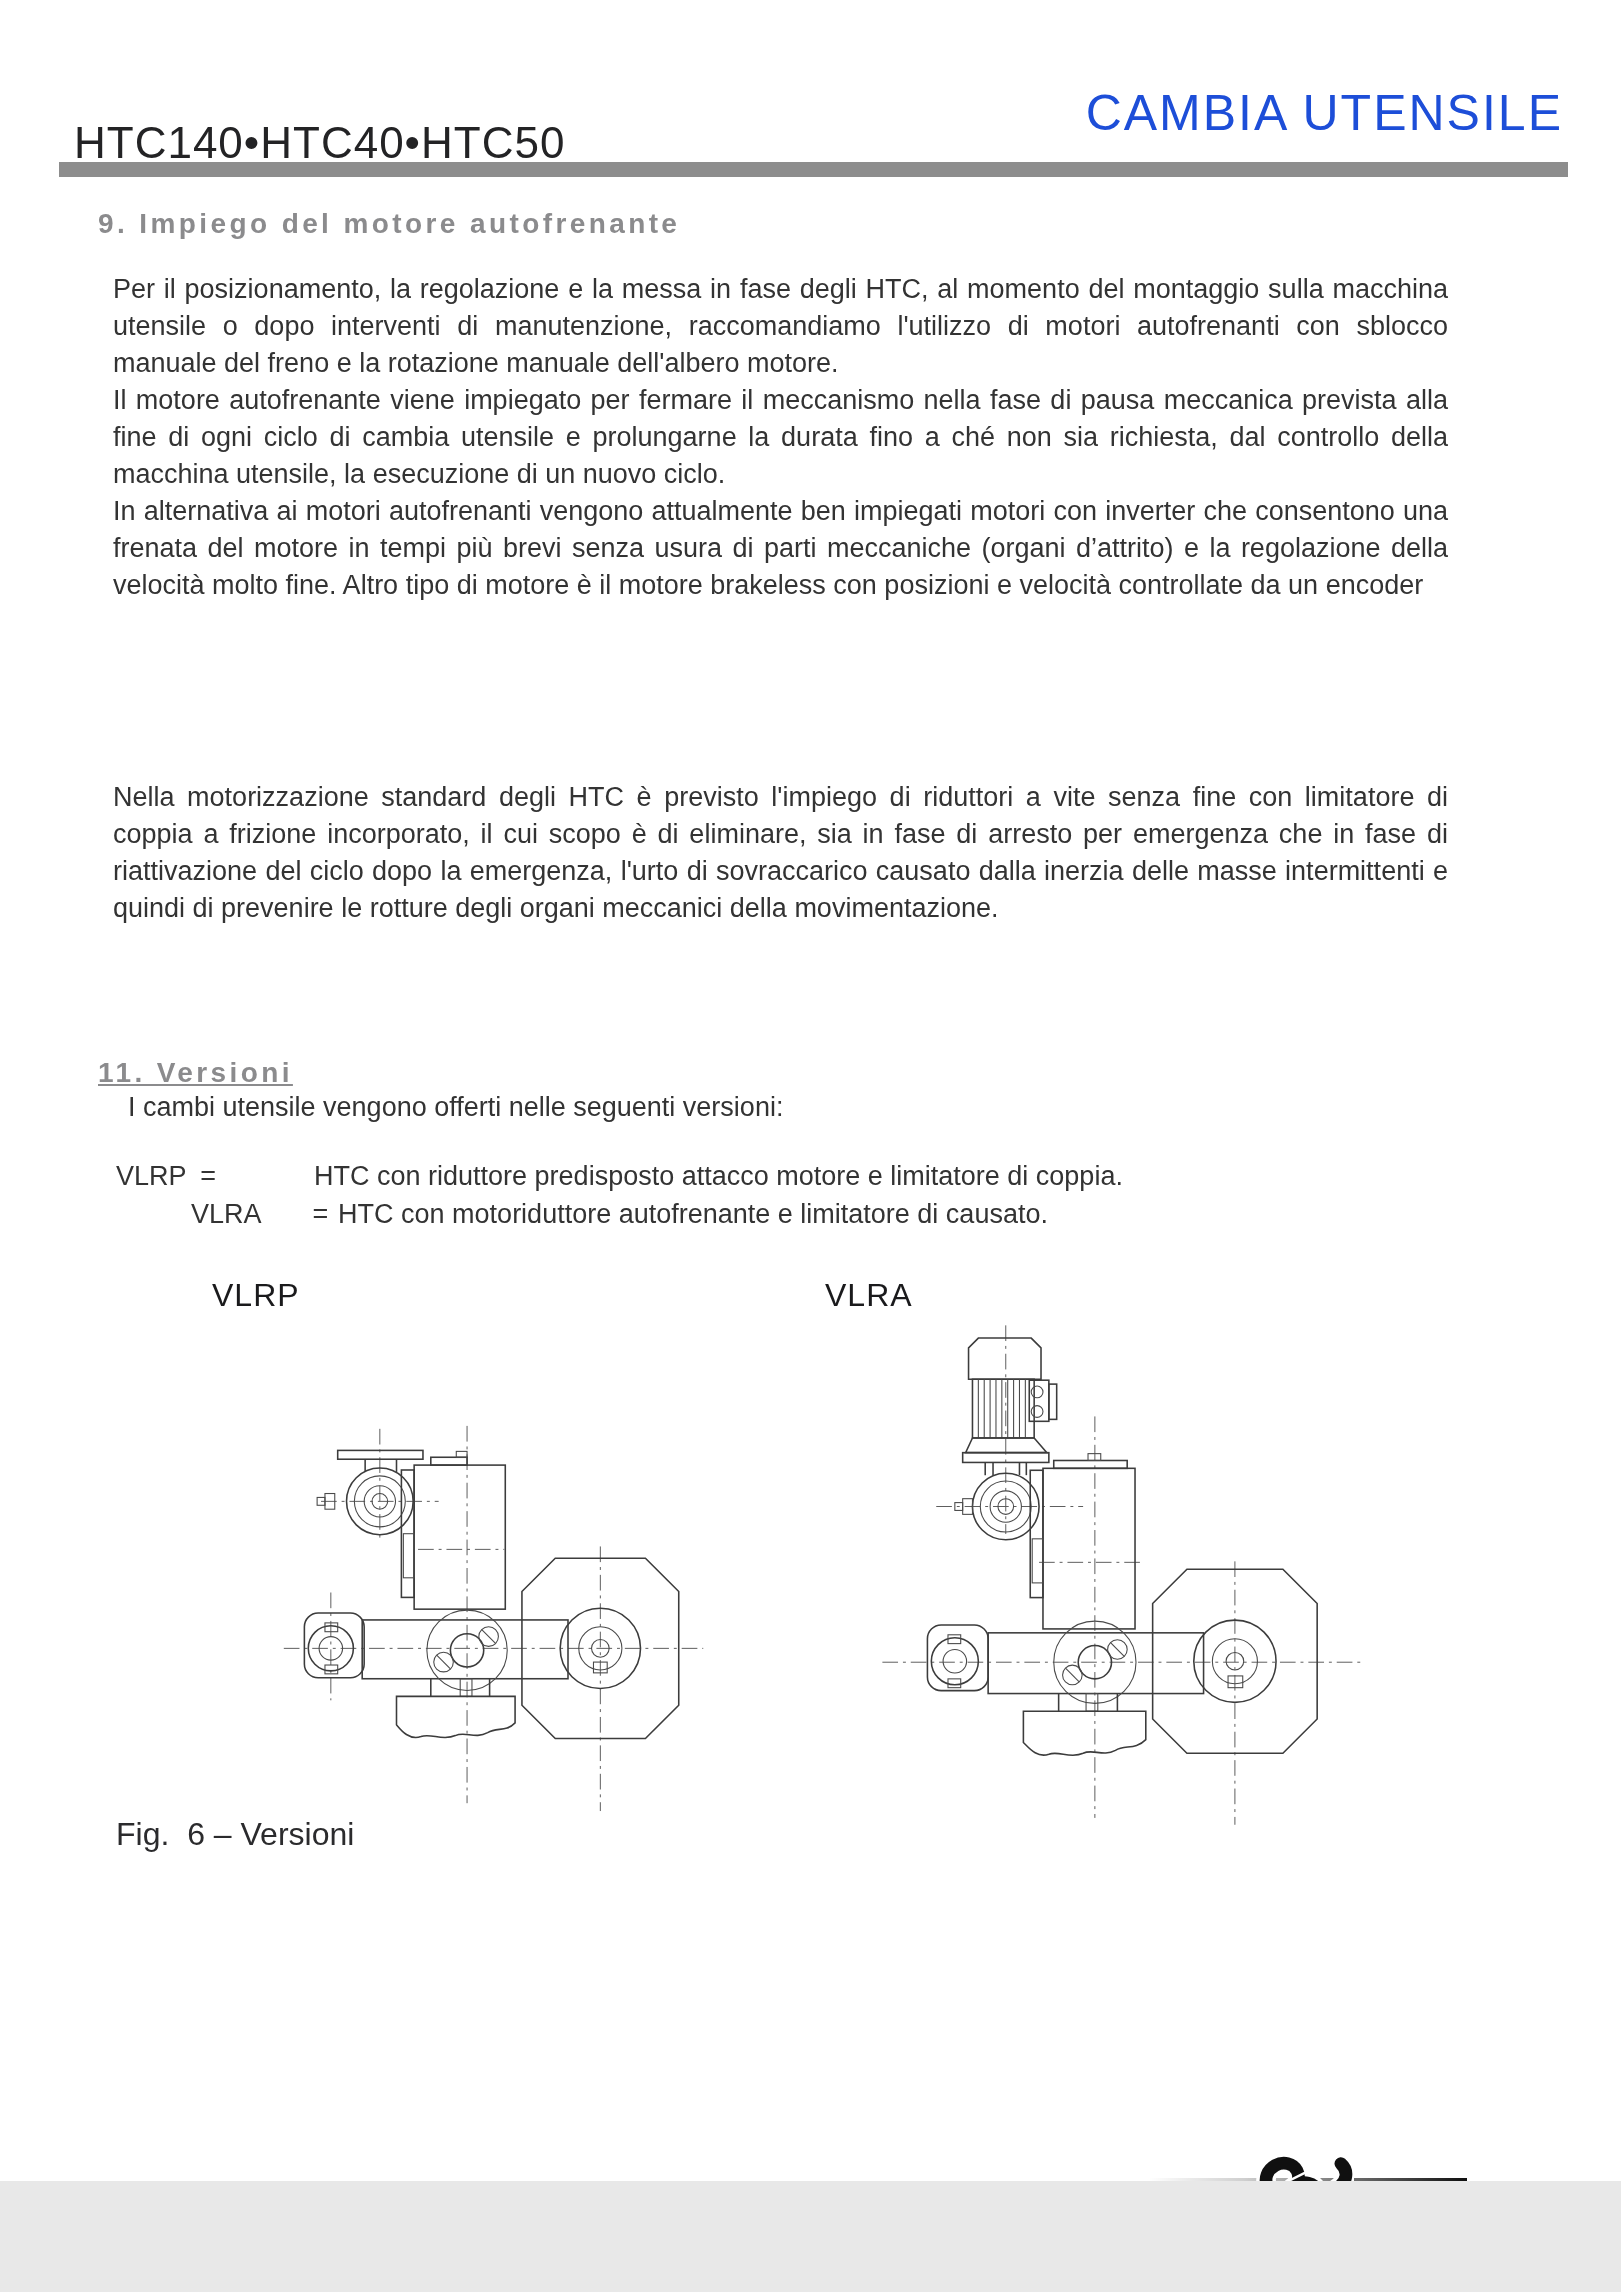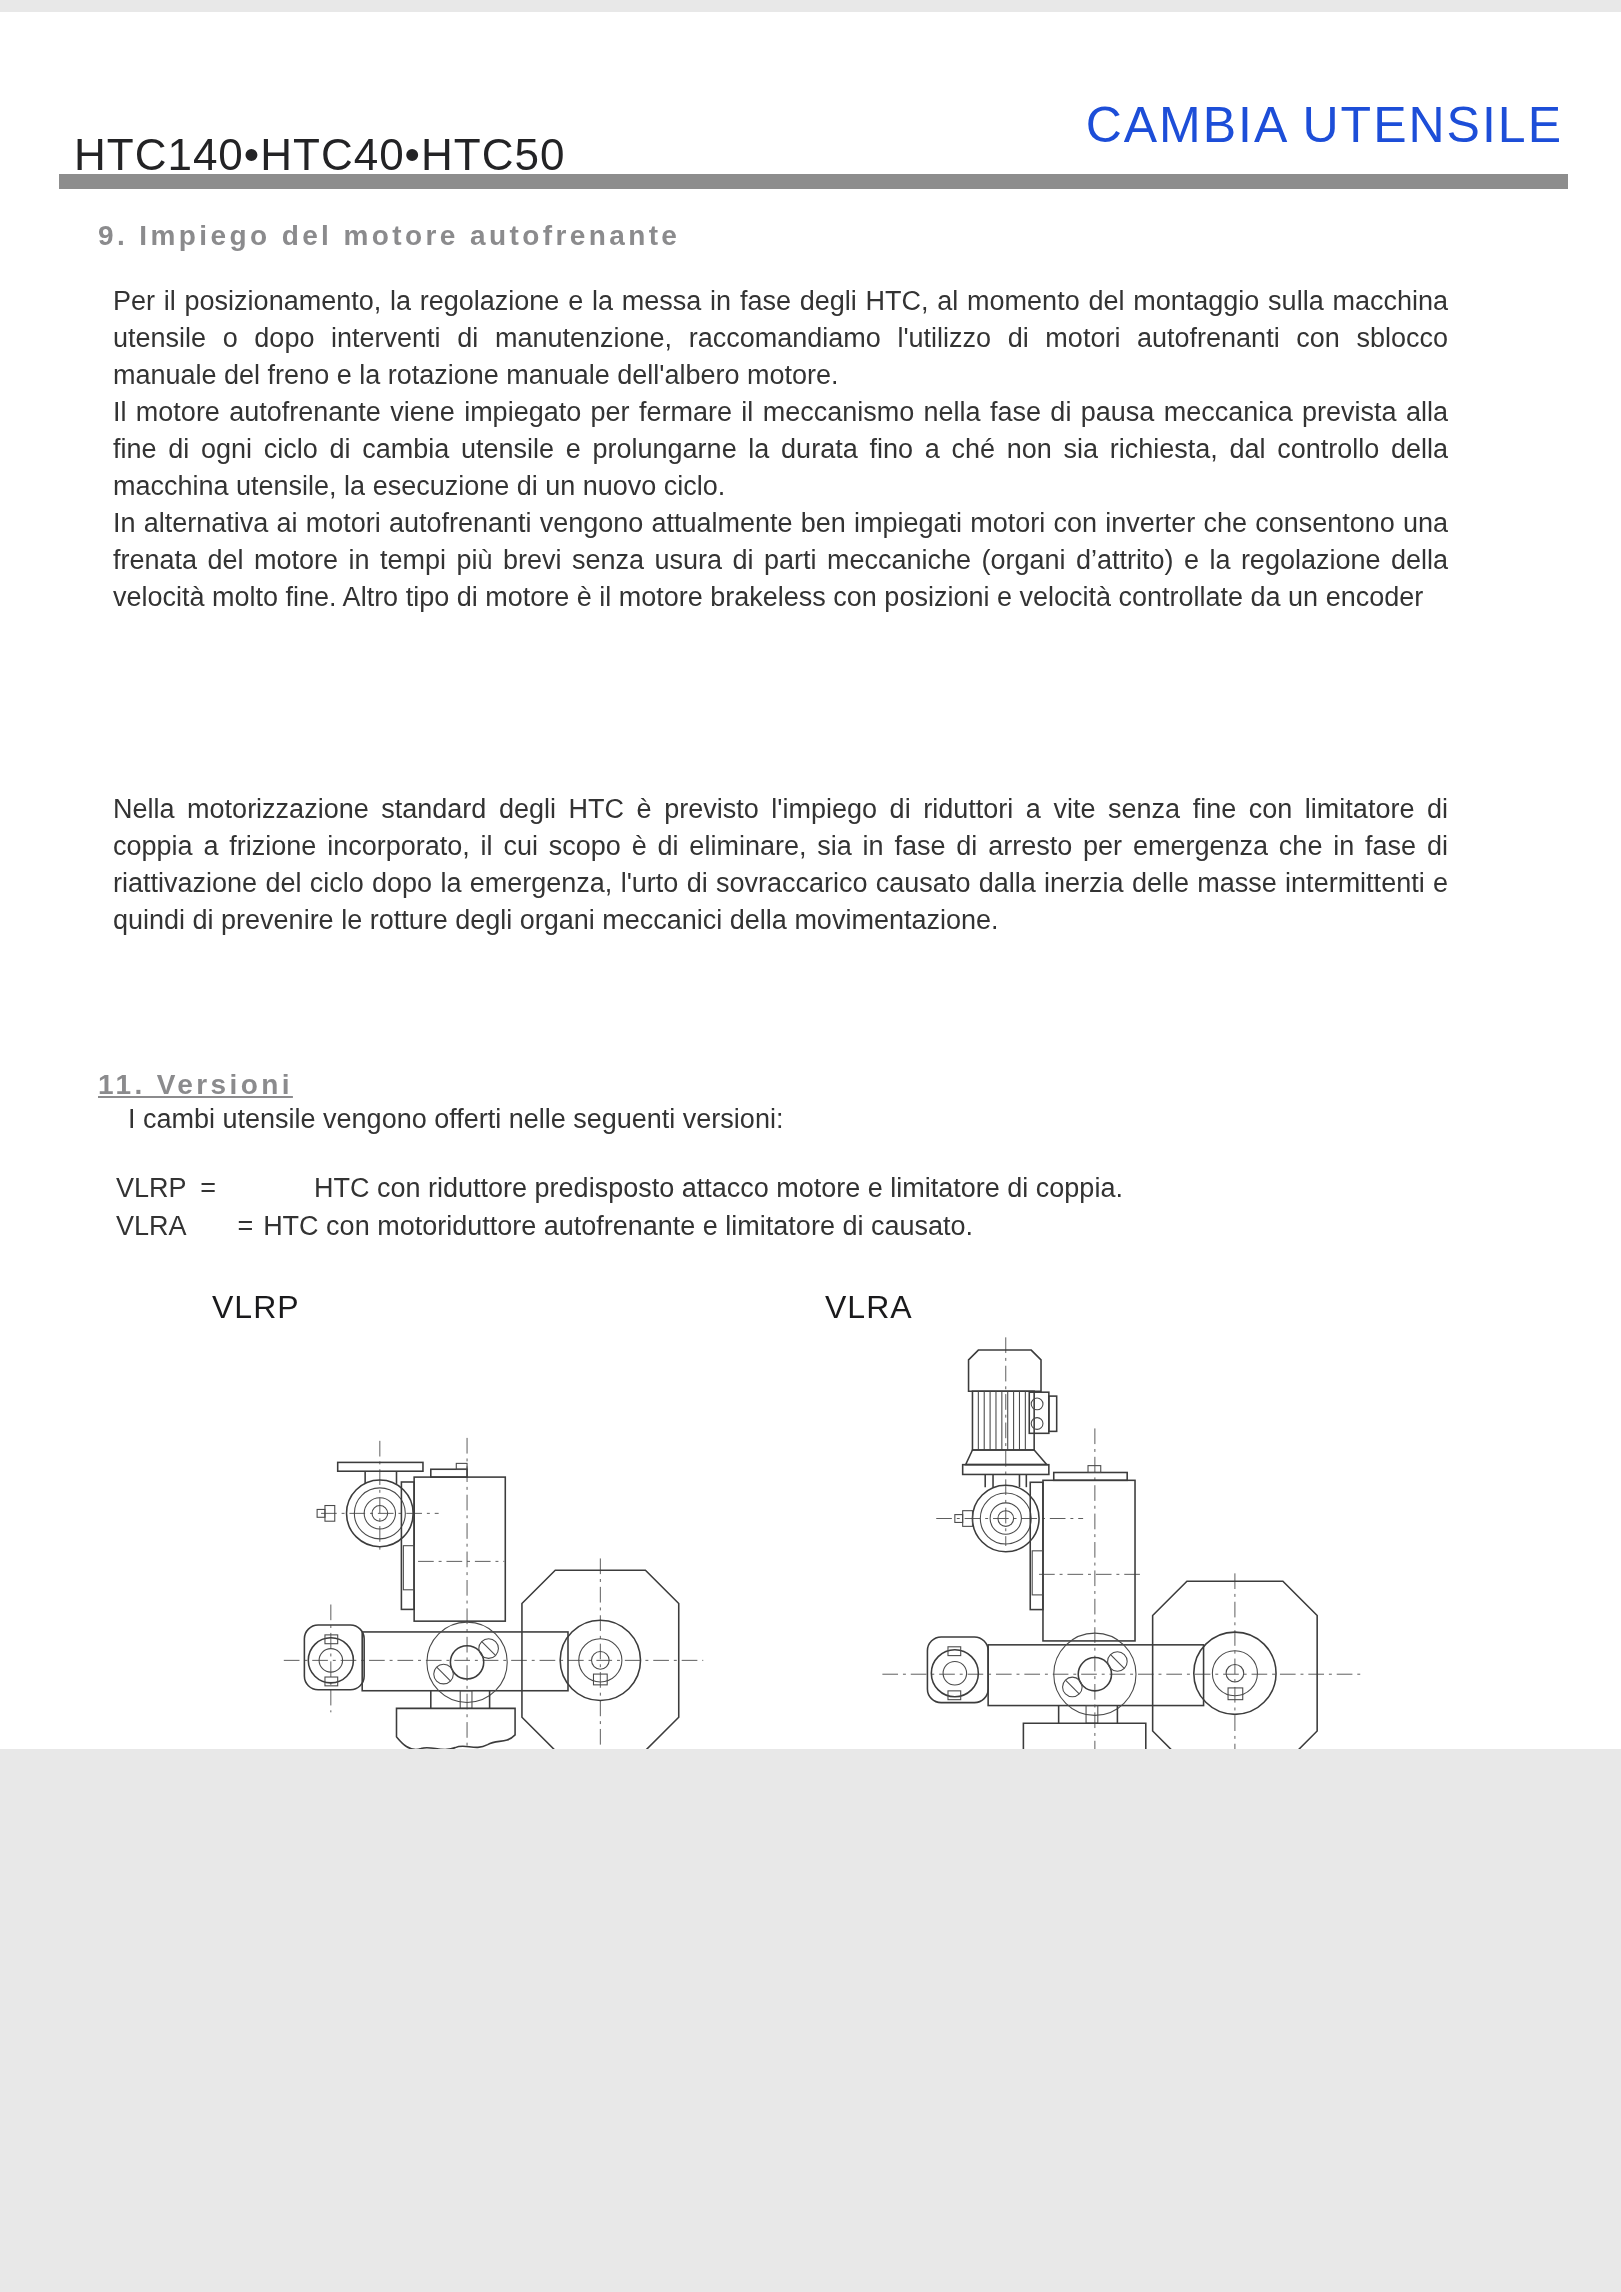--- a/index.html
+++ b/index.html
@@ -1,19 +1,19 @@
 <!DOCTYPE html>
 <html><head>
 <meta charset="utf-8">
 <style>
   html,body{margin:0;padding:0;background:#e8e8e8;}
   .page{
     position:relative;
-    width:1621px;height:1737px;
-    margin:12px auto;
+    width:1621px;height:2181px;
+    margin:0 auto;
     background:#ffffff;
     font-family:"Liberation Sans", sans-serif;
     overflow:hidden;
   }
   
   .hdr-models{
     position:absolute;left:74px;top:118px;
     font-size:44px;letter-spacing:1px;color:#232325;
     white-space:nowrap;
   }
@@ -45,21 +45,21 @@
   .pb9{top:271px;}
   .pb10{top:779px;}
   .intro-line{
     position:absolute;left:128px;top:1092px;
     font-size:27px;color:#333333;white-space:nowrap;
   }
   .versions{
     position:absolute;left:116px;top:1157px;
     font-size:27px;line-height:38px;color:#333333;
   }
-  .vrow{white-space:nowrap;}
+  .vrow{white-space:nowrap;text-align:center;}
   .vrow .veq{display:inline-block;}
   .vrow.row-0 .veq{margin-left:13.7px;}
   .vrow.row-0 .vdesc{margin-left:98px;}
   .vrow.row-1 .veq{margin-left:51px;}
   .vrow.row-1 .vdesc{margin-left:9.8px;}
   
   .fig-label{
     position:absolute;top:1277px;
     font-size:32px;color:#1a1a1c;letter-spacing:1px;
   }

